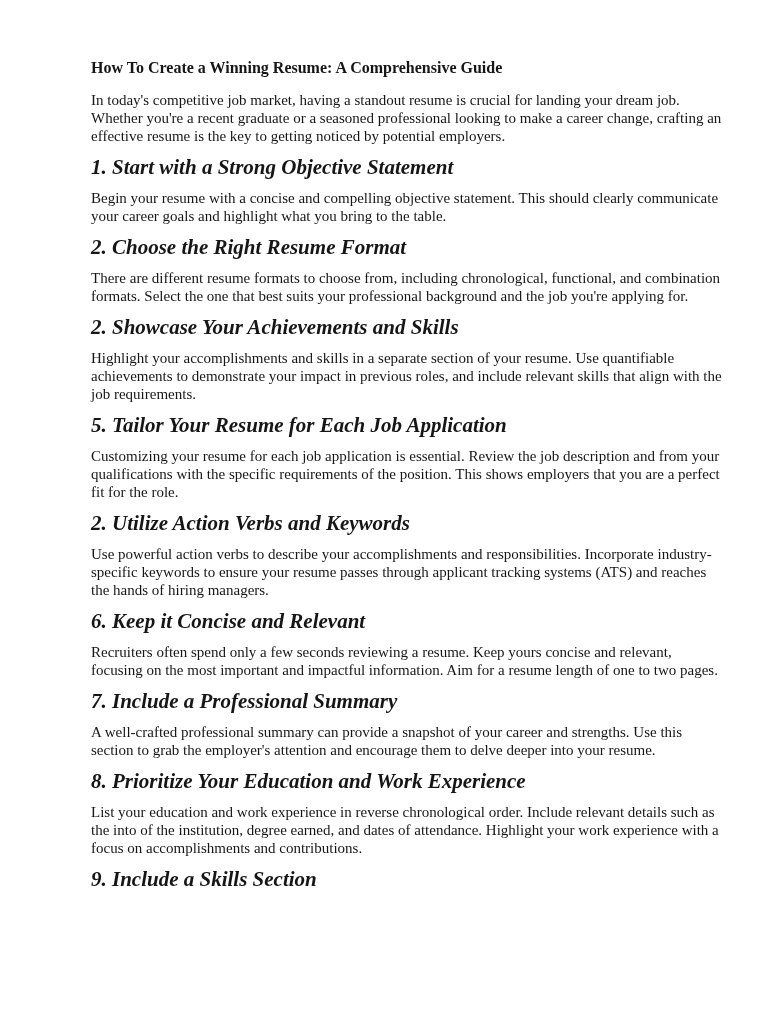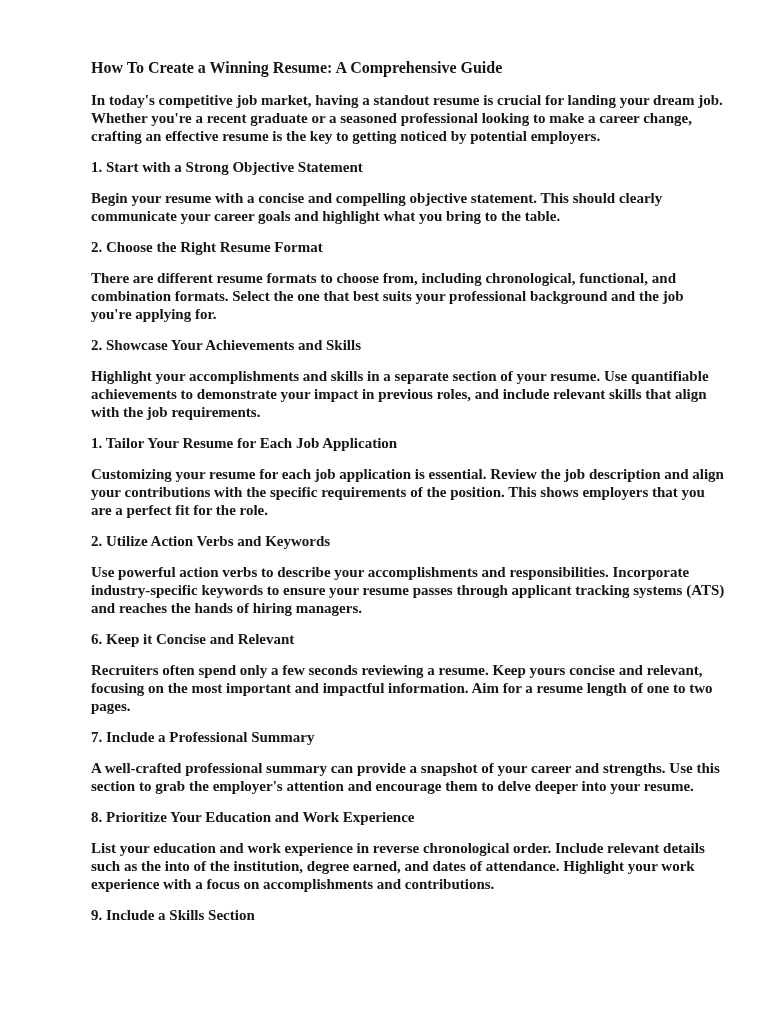--- a/index.html
+++ b/index.html
@@ -26,45 +26,45 @@
   .doc-title {
     font-size: 16px;
     line-height: 20px;
     font-weight: bold;
     margin: 0;
   }
   .para {
     font-size: 15px;
     line-height: 18px;
     margin: 13px 0 0 0;
-    font-weight: bold;
   }
   .section-heading {
-    font-size: 15px;
+    font-size: 21px;
     line-height: 18px;
     font-weight: bold;
     margin: 13px 0 0 0;
+    font-style: italic;
   }
 </style>
 </head>
 <body>
 
 <div class="viewport">
   <div class="page">
     <h1 class="doc-title">How To Create a Winning Resume: A Comprehensive Guide</h1>
     <p class="para">In today's competitive job market, having a standout resume is crucial for landing your dream job. Whether you're a recent graduate or a seasoned professional looking to make a career change, crafting an effective resume is the key to getting noticed by potential employers.</p>
     <div id="sections">
         <h2 class="section-heading">1. Start with a Strong Objective Statement</h2>
         <p class="para">Begin your resume with a concise and compelling objective statement. This should clearly communicate your career goals and highlight what you bring to the table.</p>
         <h2 class="section-heading">2. Choose the Right Resume Format</h2>
         <p class="para">There are different resume formats to choose from, including chronological, functional, and combination formats. Select the one that best suits your professional background and the job you're applying for.</p>
         <h2 class="section-heading">2. Showcase Your Achievements and Skills</h2>
         <p class="para">Highlight your accomplishments and skills in a separate section of your resume. Use quantifiable achievements to demonstrate your impact in previous roles, and include relevant skills that align with the job requirements.</p>
-        <h2 class="section-heading">1. Tailor Your Resume for Each Job Application</h2>
-        <p class="para">Customizing your resume for each job application is essential. Review the job description and align your contributions with the specific requirements of the position. This shows employers that you are a perfect fit for the role.</p>
+        <h2 class="section-heading">5. Tailor Your Resume for Each Job Application</h2>
+        <p class="para">Customizing your resume for each job application is essential. Review the job description and from your qualifications with the specific requirements of the position. This shows employers that you are a perfect fit for the role.</p>
         <h2 class="section-heading">2. Utilize Action Verbs and Keywords</h2>
         <p class="para">Use powerful action verbs to describe your accomplishments and responsibilities. Incorporate industry-specific keywords to ensure your resume passes through applicant tracking systems (ATS) and reaches the hands of hiring managers.</p>
         <h2 class="section-heading">6. Keep it Concise and Relevant</h2>
         <p class="para">Recruiters often spend only a few seconds reviewing a resume. Keep yours concise and relevant, focusing on the most important and impactful information. Aim for a resume length of one to two pages.</p>
         <h2 class="section-heading">7. Include a Professional Summary</h2>
         <p class="para">A well-crafted professional summary can provide a snapshot of your career and strengths. Use this section to grab the employer's attention and encourage them to delve deeper into your resume.</p>
         <h2 class="section-heading">8. Prioritize Your Education and Work Experience</h2>
         <p class="para">List your education and work experience in reverse chronological order. Include relevant details such as the into of the institution, degree earned, and dates of attendance. Highlight your work experience with a focus on accomplishments and contributions.</p>
         <h2 class="section-heading">9. Include a Skills Section</h2>
       </div>

